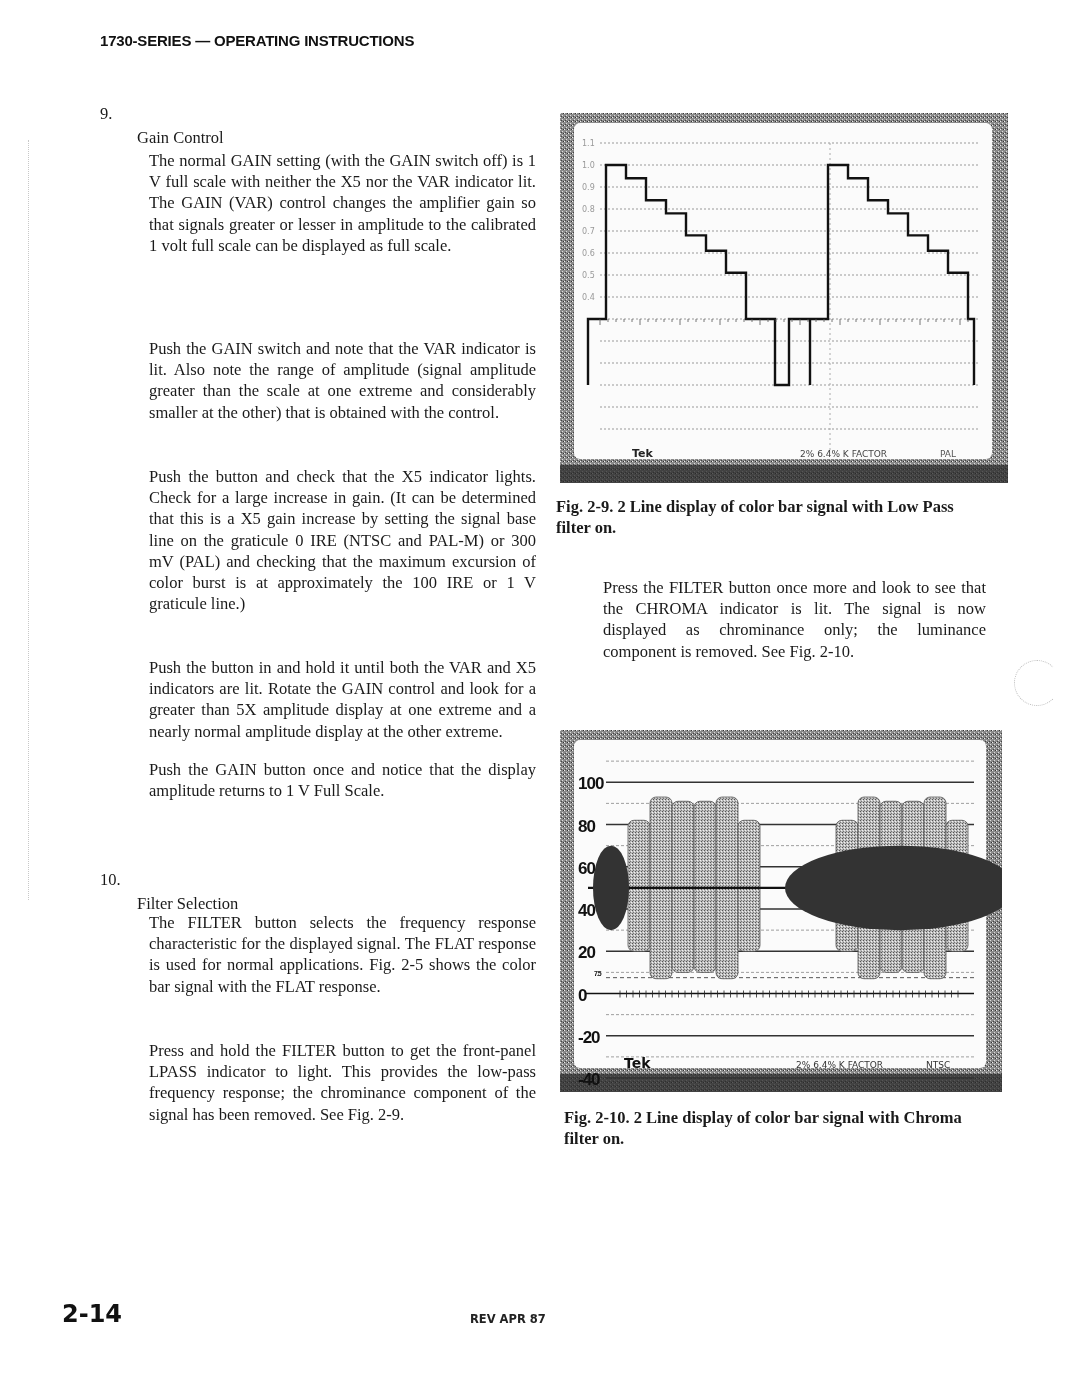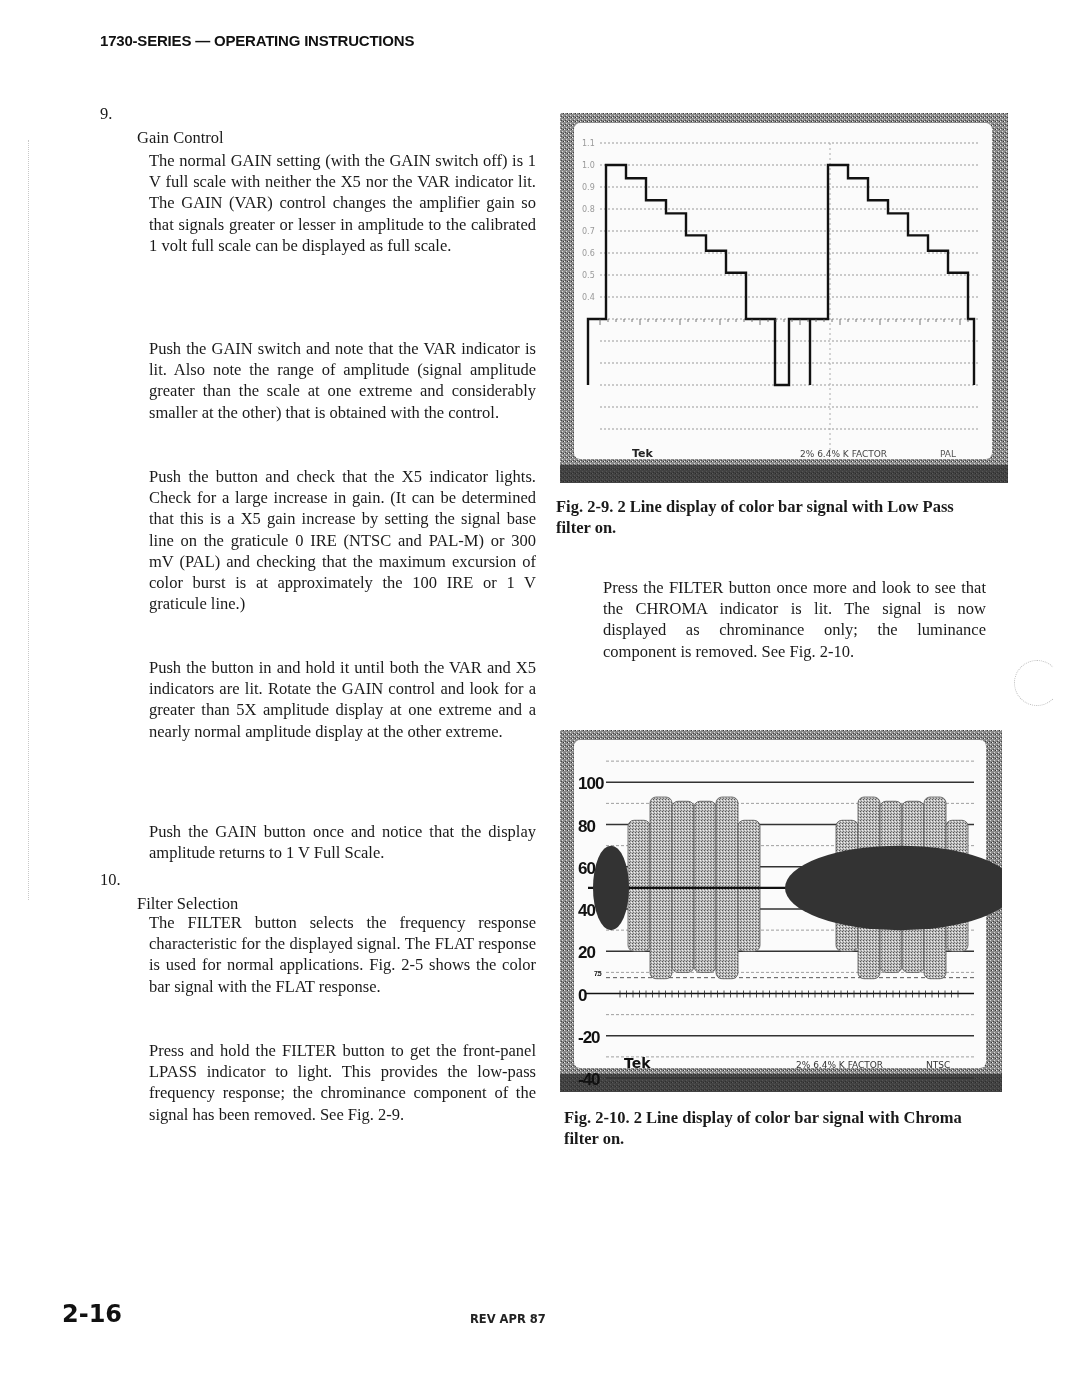--- a/index.html
+++ b/index.html
@@ -27,21 +27,21 @@
 <body>
 
 <div class="running-head">1730-SERIES — OPERATING INSTRUCTIONS</div>
 
 <div class="sec-num" style="left:100px; top:104px;">9.</div>
 <div class="sec-title" style="left:137px; top:104px;">Gain Control</div>
 <div class="para left-col" style="top:150px;">The normal GAIN setting (with the GAIN switch off) is 1 V full scale with neither the X5 nor the VAR indicator lit.  The GAIN (VAR) control changes the amplifier gain so that signals greater or lesser in amplitude to the calibrated 1 volt full scale can be displayed as full scale.</div>
 <div class="para left-col" style="top:338px;">Push the GAIN switch and note that the VAR indicator is lit.  Also note the range of amplitude (signal amplitude greater than the scale at one extreme and considerably smaller at the other) that is obtained with the control.</div>
 <div class="para left-col" style="top:466px;">Push the button and check that the X5 indicator lights.  Check for a large increase in gain.  (It can be determined that this is a X5 gain increase by setting the signal base line on the graticule 0 IRE (NTSC and PAL-M) or 300 mV (PAL) and checking that the maximum excursion of color burst is at approximately the 100 IRE or 1 V graticule line.)</div>
 <div class="para left-col" style="top:657px;">Push the button in and hold it until both the VAR and X5 indicators are lit.  Rotate the GAIN control and look for a greater than 5X amplitude display at one extreme and a nearly normal amplitude display at the other extreme.</div>
-<div class="para left-col" style="top:821px;">Push the GAIN button once and notice that the display amplitude returns to 1 V Full Scale.</div>
+<div class="para left-col" style="top:759px;">Push the GAIN button once and notice that the display amplitude returns to 1 V Full Scale.</div>
 
 <div class="sec-num" style="left:100px; top:870px;">10.</div>
 <div class="sec-title" style="left:137px; top:870px;">Filter Selection</div>
 <div class="para left-col" style="top:912px;">The FILTER button selects the frequency response characteristic for the displayed signal.  The FLAT response is used for normal applications.  Fig. 2-5 shows the color bar signal with the FLAT response.</div>
 <div class="para left-col" style="top:1040px;">Press and hold the FILTER button to get the front-panel LPASS indicator to light.  This provides the low-pass frequency response; the chrominance component of the signal has been removed.  See Fig. 2-9.</div>
 
 <div class="figure" style="left:560px; top:113px;">
   <svg id="fig9" width="448" height="370">
       <defs>
         <pattern id="ditherfig9" width="4" height="4" patternUnits="userSpaceOnUse">
@@ -256,17 +256,17 @@
       <line x1="28" x2="410" y1="157.875" y2="157.875" stroke="#111" stroke-width="2.2"></line>
       <ellipse cx="51" cy="157.875" rx="18" ry="42.25" fill="#333"></ellipse>
       <ellipse cx="340" cy="157.875" rx="115" ry="42.25" fill="#333"></ellipse>
       <text x="64" y="338" font-size="14" font-weight="bold" fill="#111" font-family="DejaVu Sans, sans-serif">Tek</text>
       <text x="236" y="338" font-size="9" fill="#333" font-family="DejaVu Sans, sans-serif">2% 6.4%  K FACTOR</text>
       <text x="366" y="338" font-size="9" fill="#333" font-family="DejaVu Sans, sans-serif">NTSC</text>
     </svg>
 </div>
 <div class="caption" style="top:1107px;margin-left:8px;">Fig. 2-10.  2 Line display of color bar signal with Chroma filter on.</div>
 
-<div class="folio">2-16</div>
+<div class="folio">2-14</div>
 <div class="rev">REV APR 87</div>
 
 <div class="margin-mark" style="left:28px; top:140px; height:760px;"></div>
 <div class="ring-mark"></div>
 
 </body></html>

